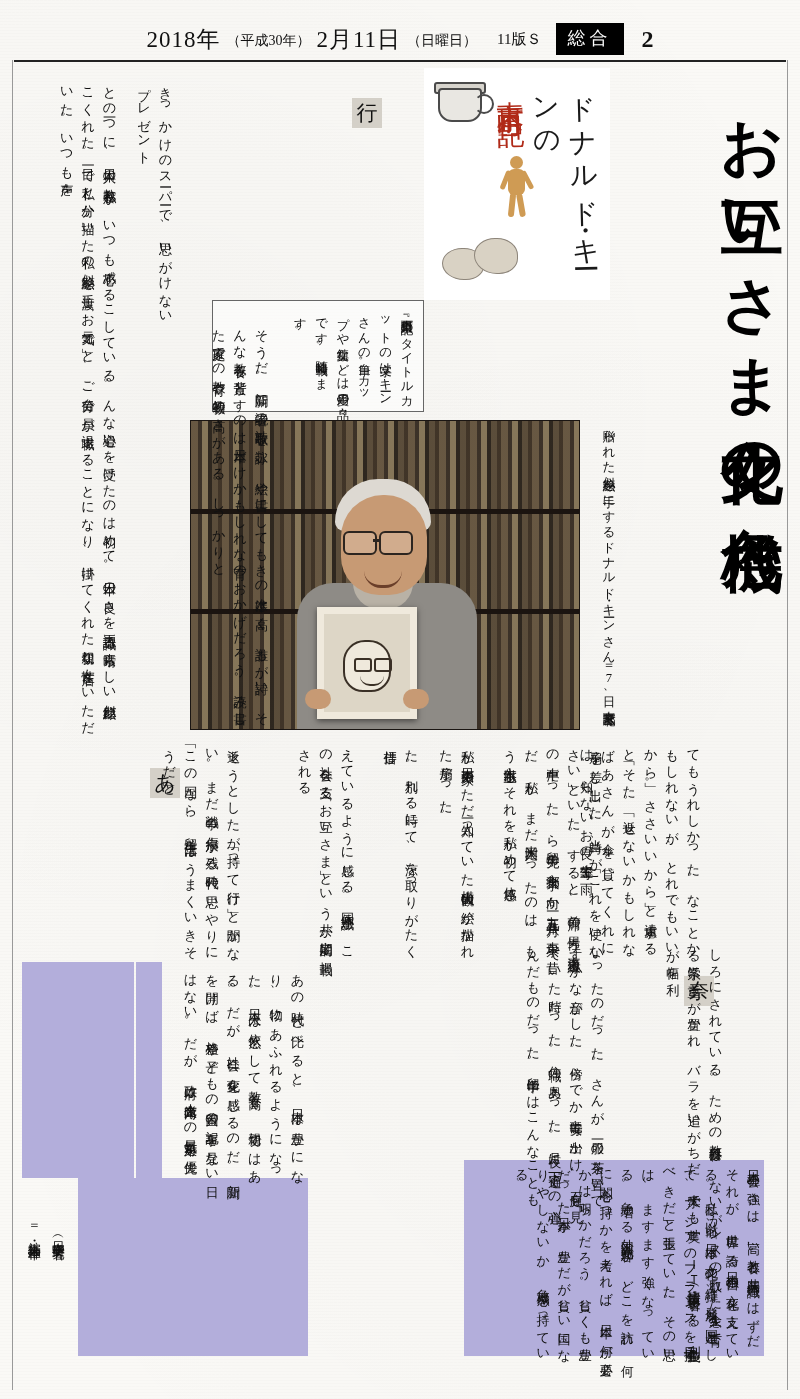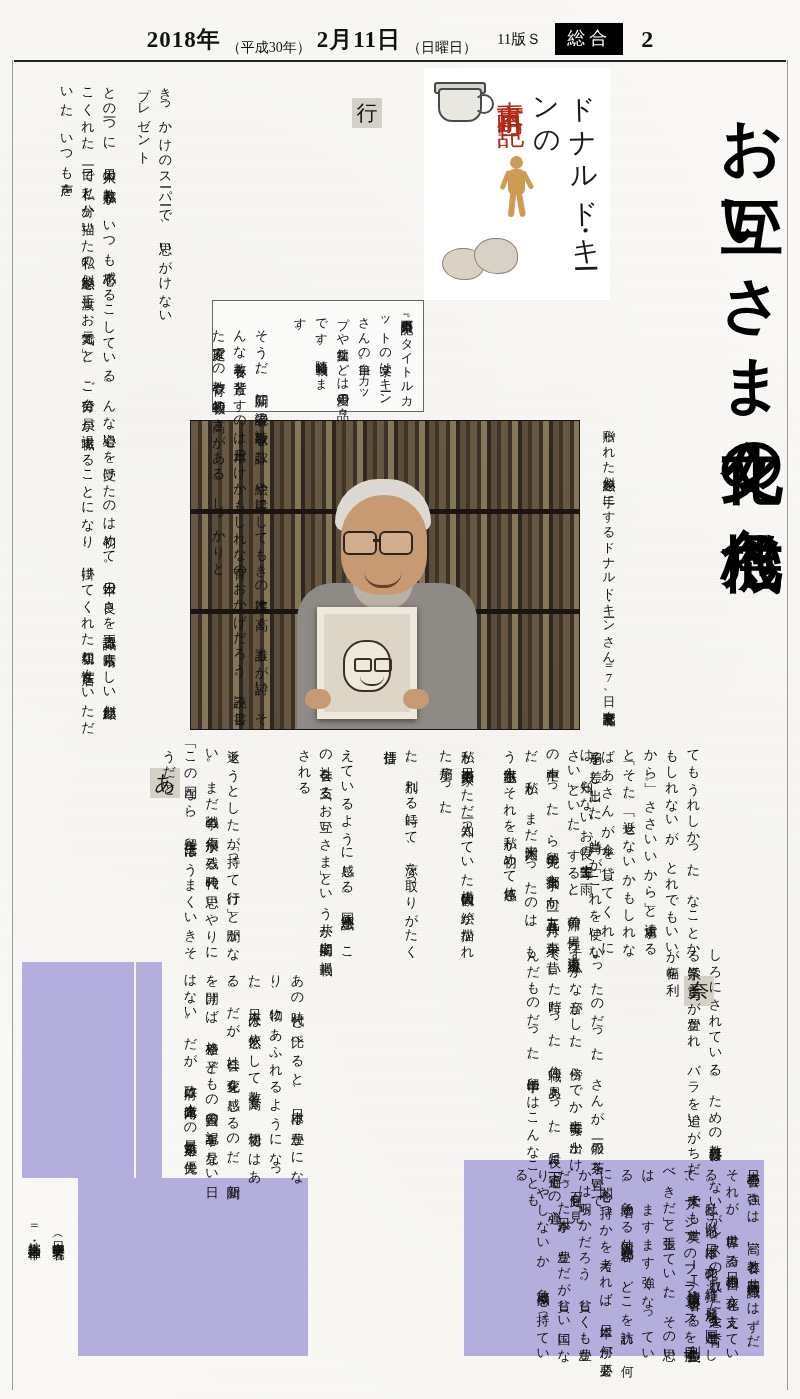--- a/index.html
+++ b/index.html
@@ -39,26 +39,26 @@
     display: flex;
     align-items: center;
     justify-content: center;
     gap: 6px;
     padding-top: 14px;
     box-sizing: border-box;
   }
   .date-main {
     font-size: 23px;
     letter-spacing: 1px;
-    font-weight: 700;
+    font-weight: 400;
   }
   .date-sub {
     font-size: 14px;
     position: relative;
-    top: 9px;
+    top: 2px;
   }
   .edition {
     font-size: 15px;
     margin-left: 14px;
     letter-spacing: 0px;
   }
   .section-box {
     margin-left: 8px;
     border: 2px solid #000;
     background: #000;

